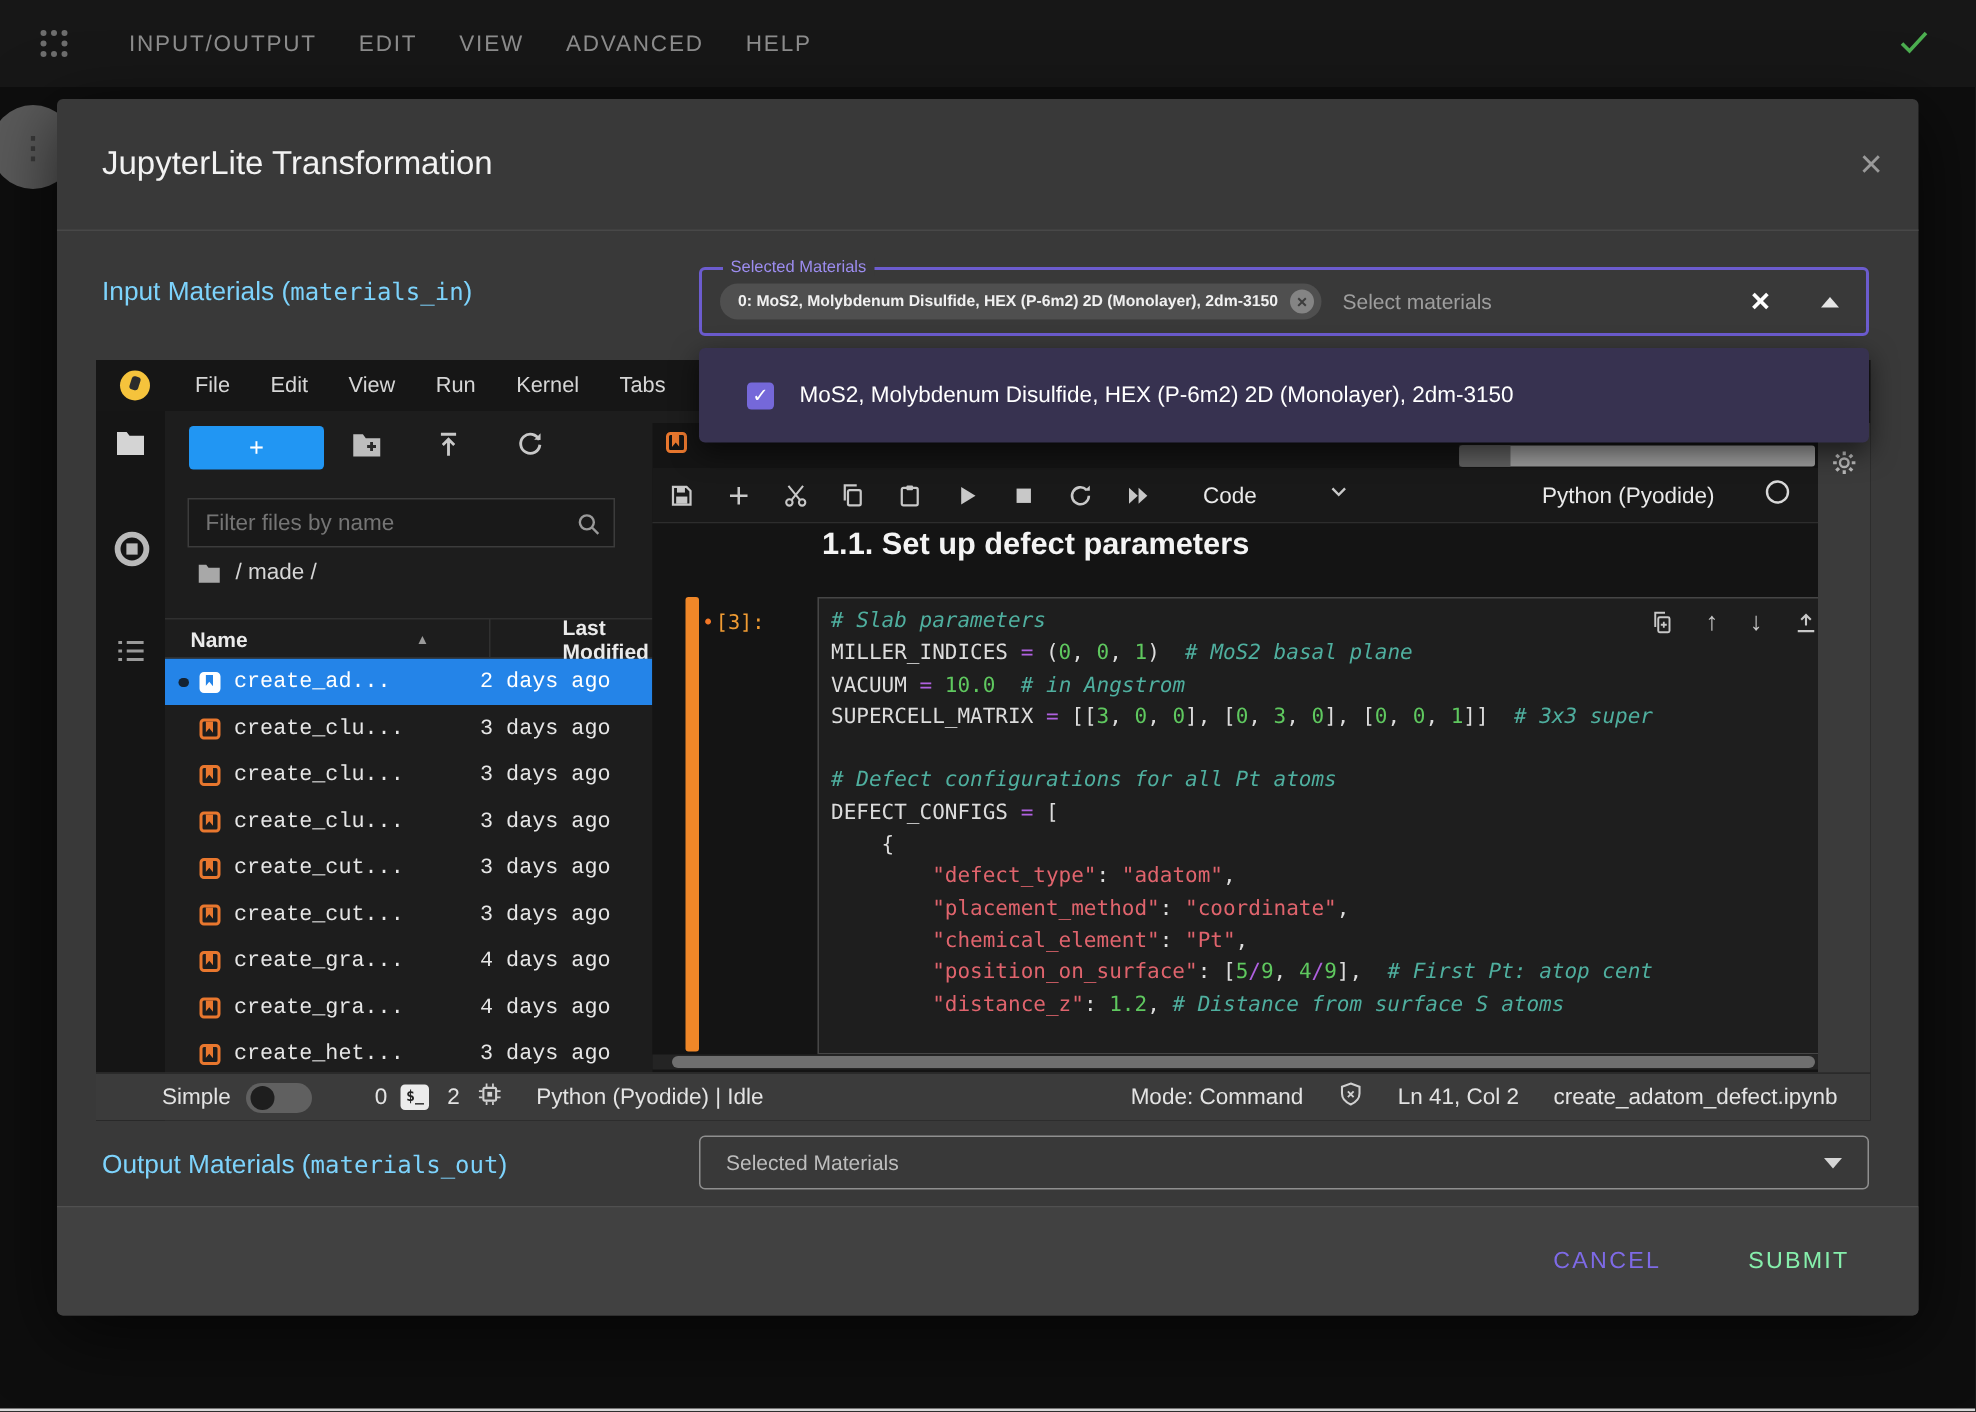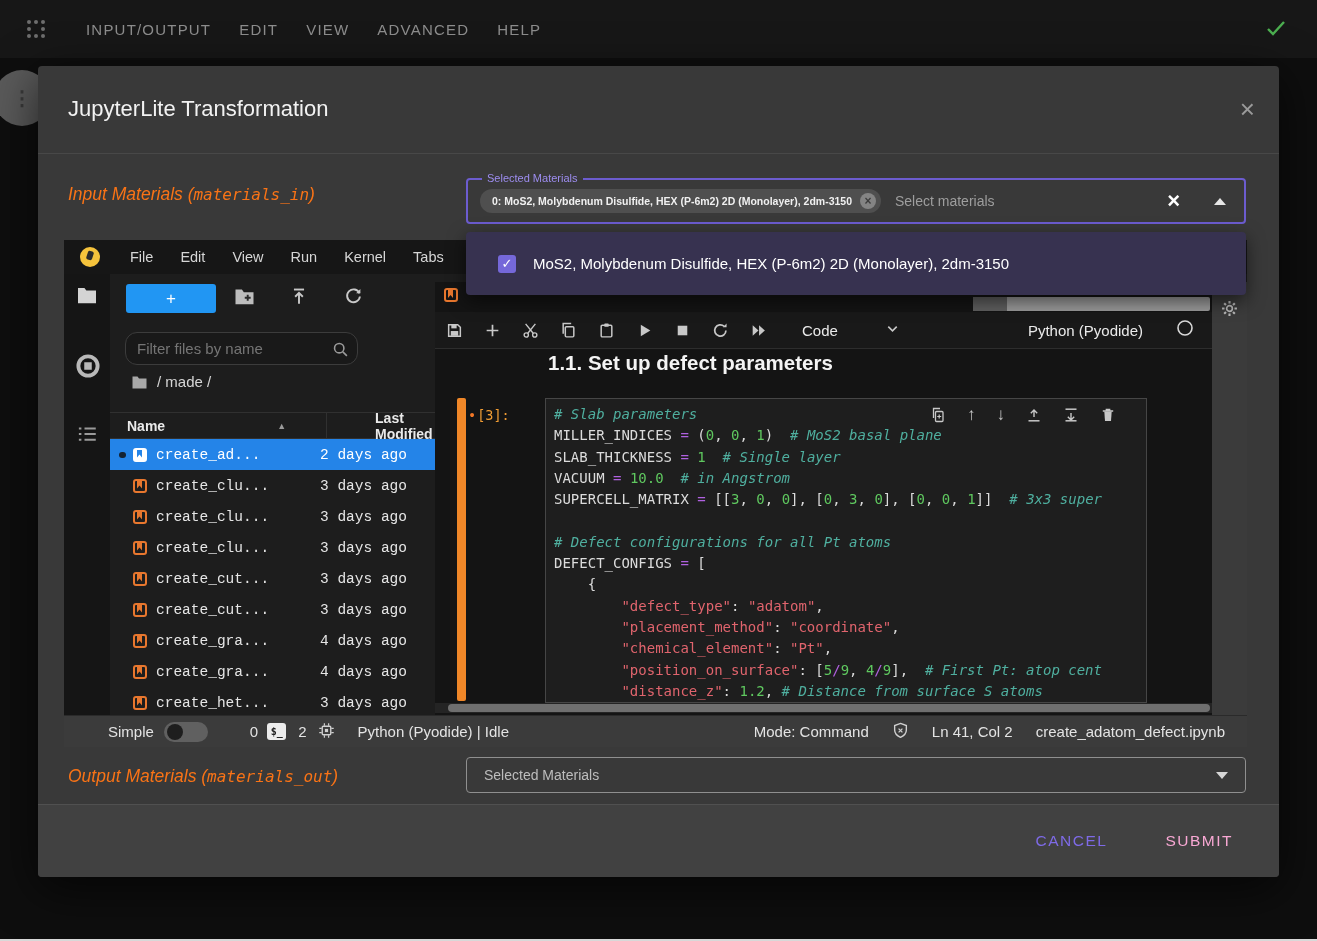--- a/index.html
+++ b/index.html
@@ -18,21 +18,21 @@
            background:#5a5a5a; color:#3a3a3a; font-size:20px; font-weight:bold;
            display:flex; align-items:center; justify-content:center; }
   .bottom-line { position:absolute; left:0; bottom:0; width:1317px; height:2px; background:#d9d9d9; }
 
   
   .dialog { position:absolute; left:38px; top:66px; width:1241px; height:811px; background:#393939;
             border-radius:4px; box-shadow:0 12px 48px rgba(0,0,0,.65); }
   .dlg-head { position:absolute; left:0; top:0; width:100%; height:88px; border-bottom:1px solid #484848; }
   .dlg-title { position:absolute; left:30px; top:30px; font-size:22px; font-weight:500; color:#f2f2f2; }
   .dlg-close { position:absolute; right:24px; top:28px; font-size:26px; color:#9a9a9a; cursor:pointer; }
-  .lbl { position:absolute; font-size:17.5px; color:#f97316;font-style:italic; }
+  .lbl { position:absolute; font-size:17.5px; color:#7dd3fc; }
   .lbl code { font-family:"DejaVu Sans Mono", monospace; font-size:16px; }
 
   
   .mat-field { position:absolute; left:428px; top:112px; width:780px; height:46px;
                border:2px solid #6c5ccf; border-radius:4px; display:flex; align-items:center;
                padding:0 18px 0 12px; gap:14px; cursor:pointer; }
   .mat-legend { position:absolute; left:14px; top:-8px; font-size:11px; color:#9d8df0;
                 background:#393939; padding:0 5px; }
   .chip { display:flex; align-items:center; gap:8px; background:#4f4f4f; border-radius:12px;
           height:24px; padding:0 5px 0 12px; color:#f0f0f0; font-size:10.5px; font-weight:bold; white-space:nowrap; }
@@ -64,22 +64,22 @@
   .jl-menu nav { display:flex; gap:27px; margin-left:30px;align-items:flex-end; }
   .jl-menu .menu-item { color:#d6d6d6; font-size:14.5px; letter-spacing:0; }
 
   .activity { position:absolute; left:0; top:34px; width:46px; height:473px; background:#151515; }
   .act-btn { position:absolute; left:12px; cursor:pointer; }
 
   .new-btn { position:absolute; left:62px; top:44px; width:90px; height:29px; background:#2196f3;
              border:none; border-radius:3px; color:#fff; font-size:17px; cursor:pointer; }
   .tb-ico { position:absolute; cursor:pointer; }
 
-  .filter { position:absolute; left:61px; top:92px; width:233px; height:33px; background:#191919;
-            border:1px solid #3c3c3c; border-radius:12px; }
+  .filter { position:absolute; left:61px; top:92px; width:285px; height:33px; background:#191919;
+            border:1px solid #3c3c3c; border-radius:0; }
   .filter input { width:100%; height:100%; background:transparent; border:none; outline:none;
                   color:#bdbdbd; font-size:15px; padding:0 30px 0 11px; font-family:"Liberation Sans",sans-serif; }
   .filter .mag { position:absolute; right:8px; top:8px; }
 
   .crumb { position:absolute; left:67px; top:133px; display:flex; align-items:center; gap:9px;
            color:#d6d6d6; font-size:15px; cursor:pointer; }
 
   .fhead { position:absolute; left:46px; top:172px; width:325px; height:27px;
            border-top:1px solid #303030; border-bottom:1px solid #303030;
            display:flex; align-items:center; font-size:14px; font-weight:bold; color:#eaeaea;gap:40px; }
@@ -116,21 +116,21 @@
   .kernel-name { margin-left:auto; color:#eaeaea; font-size:15px; cursor:pointer; }
   .kstat { margin-left:12px; }
 
   .nb-content { position:absolute; left:0; top:67px; width:777px; height:354px; background:#141414; overflow:hidden; }
   .nb-h1 { position:absolute; left:113px; top:2px; font-size:20.5px; font-weight:bold; color:#f4f4f4; }
   .collapser { position:absolute; left:22px; top:49px; width:9px; height:303px; background:#f08728;
                border-radius:2px; cursor:pointer; }
   .prompt { position:absolute; left:33px; top:58px; font-family:"DejaVu Sans Mono",monospace;
             font-size:13.5px; color:#ef9b33; }
   .prompt .pdot { color:#f37726; margin-right:1px; }
-  .editor { position:absolute; left:110px; top:49px; width:602px; height:305px; background:#1e1e1e;
+  .editor { position:absolute; left:110px; top:49px; width:772px; height:305px; background:#1e1e1e;
             border:1px solid #464646; padding:5px 8px; overflow:hidden; }
   .code-line { font-family:"DejaVu Sans Mono",monospace; font-size:14px; line-height:21.3px; white-space:pre; }
   .tk-cm { color:#4faf9f; font-style:italic; }
   .tk-v  { color:#dcdcdc; }
   .tk-o  { color:#b061e0; }
   .tk-n  { color:#5fc85f; }
   .tk-s  { color:#e0646d; }
   .cell-tools { position:absolute; right:30px; top:8px; display:flex; gap:21px; align-items:center; }
   .cell-tools .ico { width:16px; height:16px; cursor:pointer; }
   .arrow-glyph { color:#c8c8c8; font-size:17px; line-height:16px; cursor:pointer; }
@@ -162,21 +162,21 @@
                 border:1px solid #8f8f8f; border-radius:4px; display:flex; align-items:center;
                 padding:0 17px; cursor:pointer; }
   .out-select .val { color:#bdbdbd; font-size:14px; }
   .out-select .caret-dn { margin-left:auto; }
   .dlg-foot { position:absolute; left:0; bottom:0; width:100%; height:73px; background:#414141;
               border-top:1px solid #505050; border-radius:0 0 4px 4px;
               display:flex; align-items:center; justify-content:flex-end; gap:58px; padding-right:46px; }
   .btn-text { background:none; border:none; font-size:15.5px; font-weight:500; letter-spacing:1.5px;
               cursor:pointer; font-family:"Liberation Sans",sans-serif; }
   .btn-cancel { color:#7e6ae6; }
-  .btn-submit { color:#f9a8d4; }
+  .btn-submit { color:#86efac; }
 </style>
 </head>
 <body>
 
 <div class="screen">
 
   <header class="appbar">
     <span class="dots">
       <svg width="24" height="24" viewBox="0 0 24 24">
           <g fill="#6e6e6e">
@@ -435,21 +435,20 @@
         </div>
 
         <div class="nb-content">
           <div class="nb-h1">1.1. Set up defect parameters</div>
           <div class="collapser"></div>
           <div class="prompt"><span class="pdot">•</span><span>[3]:</span></div>
           <div class="editor">
             <div>
                 <div class="code-line"><span class="tk-cm"># Slab parameters</span></div>
                 <div class="code-line"><span class="tk-v">MILLER_INDICES </span><span class="tk-o">=</span><span class="tk-v"> (</span><span class="tk-n">0</span><span class="tk-v">, </span><span class="tk-n">0</span><span class="tk-v">, </span><span class="tk-n">1</span><span class="tk-v">)  </span><span class="tk-cm"># MoS2 basal plane</span></div>
-                <div class="code-line"><span class="tk-v">SLAB_THICKNESS </span><span class="tk-o">=</span><span class="tk-v"> </span><span class="tk-n">1</span><span class="tk-v">  </span><span class="tk-cm"># Single layer</span></div>
                 <div class="code-line"><span class="tk-v">VACUUM </span><span class="tk-o">=</span><span class="tk-v"> </span><span class="tk-n">10.0</span><span class="tk-v">  </span><span class="tk-cm"># in Angstrom</span></div>
                 <div class="code-line"><span class="tk-v">SUPERCELL_MATRIX </span><span class="tk-o">=</span><span class="tk-v"> [[</span><span class="tk-n">3</span><span class="tk-v">, </span><span class="tk-n">0</span><span class="tk-v">, </span><span class="tk-n">0</span><span class="tk-v">], [</span><span class="tk-n">0</span><span class="tk-v">, </span><span class="tk-n">3</span><span class="tk-v">, </span><span class="tk-n">0</span><span class="tk-v">], [</span><span class="tk-n">0</span><span class="tk-v">, </span><span class="tk-n">0</span><span class="tk-v">, </span><span class="tk-n">1</span><span class="tk-v">]]  </span><span class="tk-cm"># 3x3 super</span></div>
                 <div class="code-line">&nbsp;</div>
                 <div class="code-line"><span class="tk-cm"># Defect configurations for all Pt atoms</span></div>
                 <div class="code-line"><span class="tk-v">DEFECT_CONFIGS </span><span class="tk-o">=</span><span class="tk-v"> [</span></div>
                 <div class="code-line"><span class="tk-v">    {</span></div>
                 <div class="code-line"><span class="tk-v">        </span><span class="tk-s">"defect_type"</span><span class="tk-v">: </span><span class="tk-s">"adatom"</span><span class="tk-v">,</span></div>
                 <div class="code-line"><span class="tk-v">        </span><span class="tk-s">"placement_method"</span><span class="tk-v">: </span><span class="tk-s">"coordinate"</span><span class="tk-v">,</span></div>
                 <div class="code-line"><span class="tk-v">        </span><span class="tk-s">"chemical_element"</span><span class="tk-v">: </span><span class="tk-s">"Pt"</span><span class="tk-v">,</span></div>
                 <div class="code-line"><span class="tk-v">        </span><span class="tk-s">"position_on_surface"</span><span class="tk-v">: [</span><span class="tk-n">5</span><span class="tk-o">/</span><span class="tk-n">9</span><span class="tk-v">, </span><span class="tk-n">4</span><span class="tk-o">/</span><span class="tk-n">9</span><span class="tk-v">],  </span><span class="tk-cm"># First Pt: atop cent</span></div>

